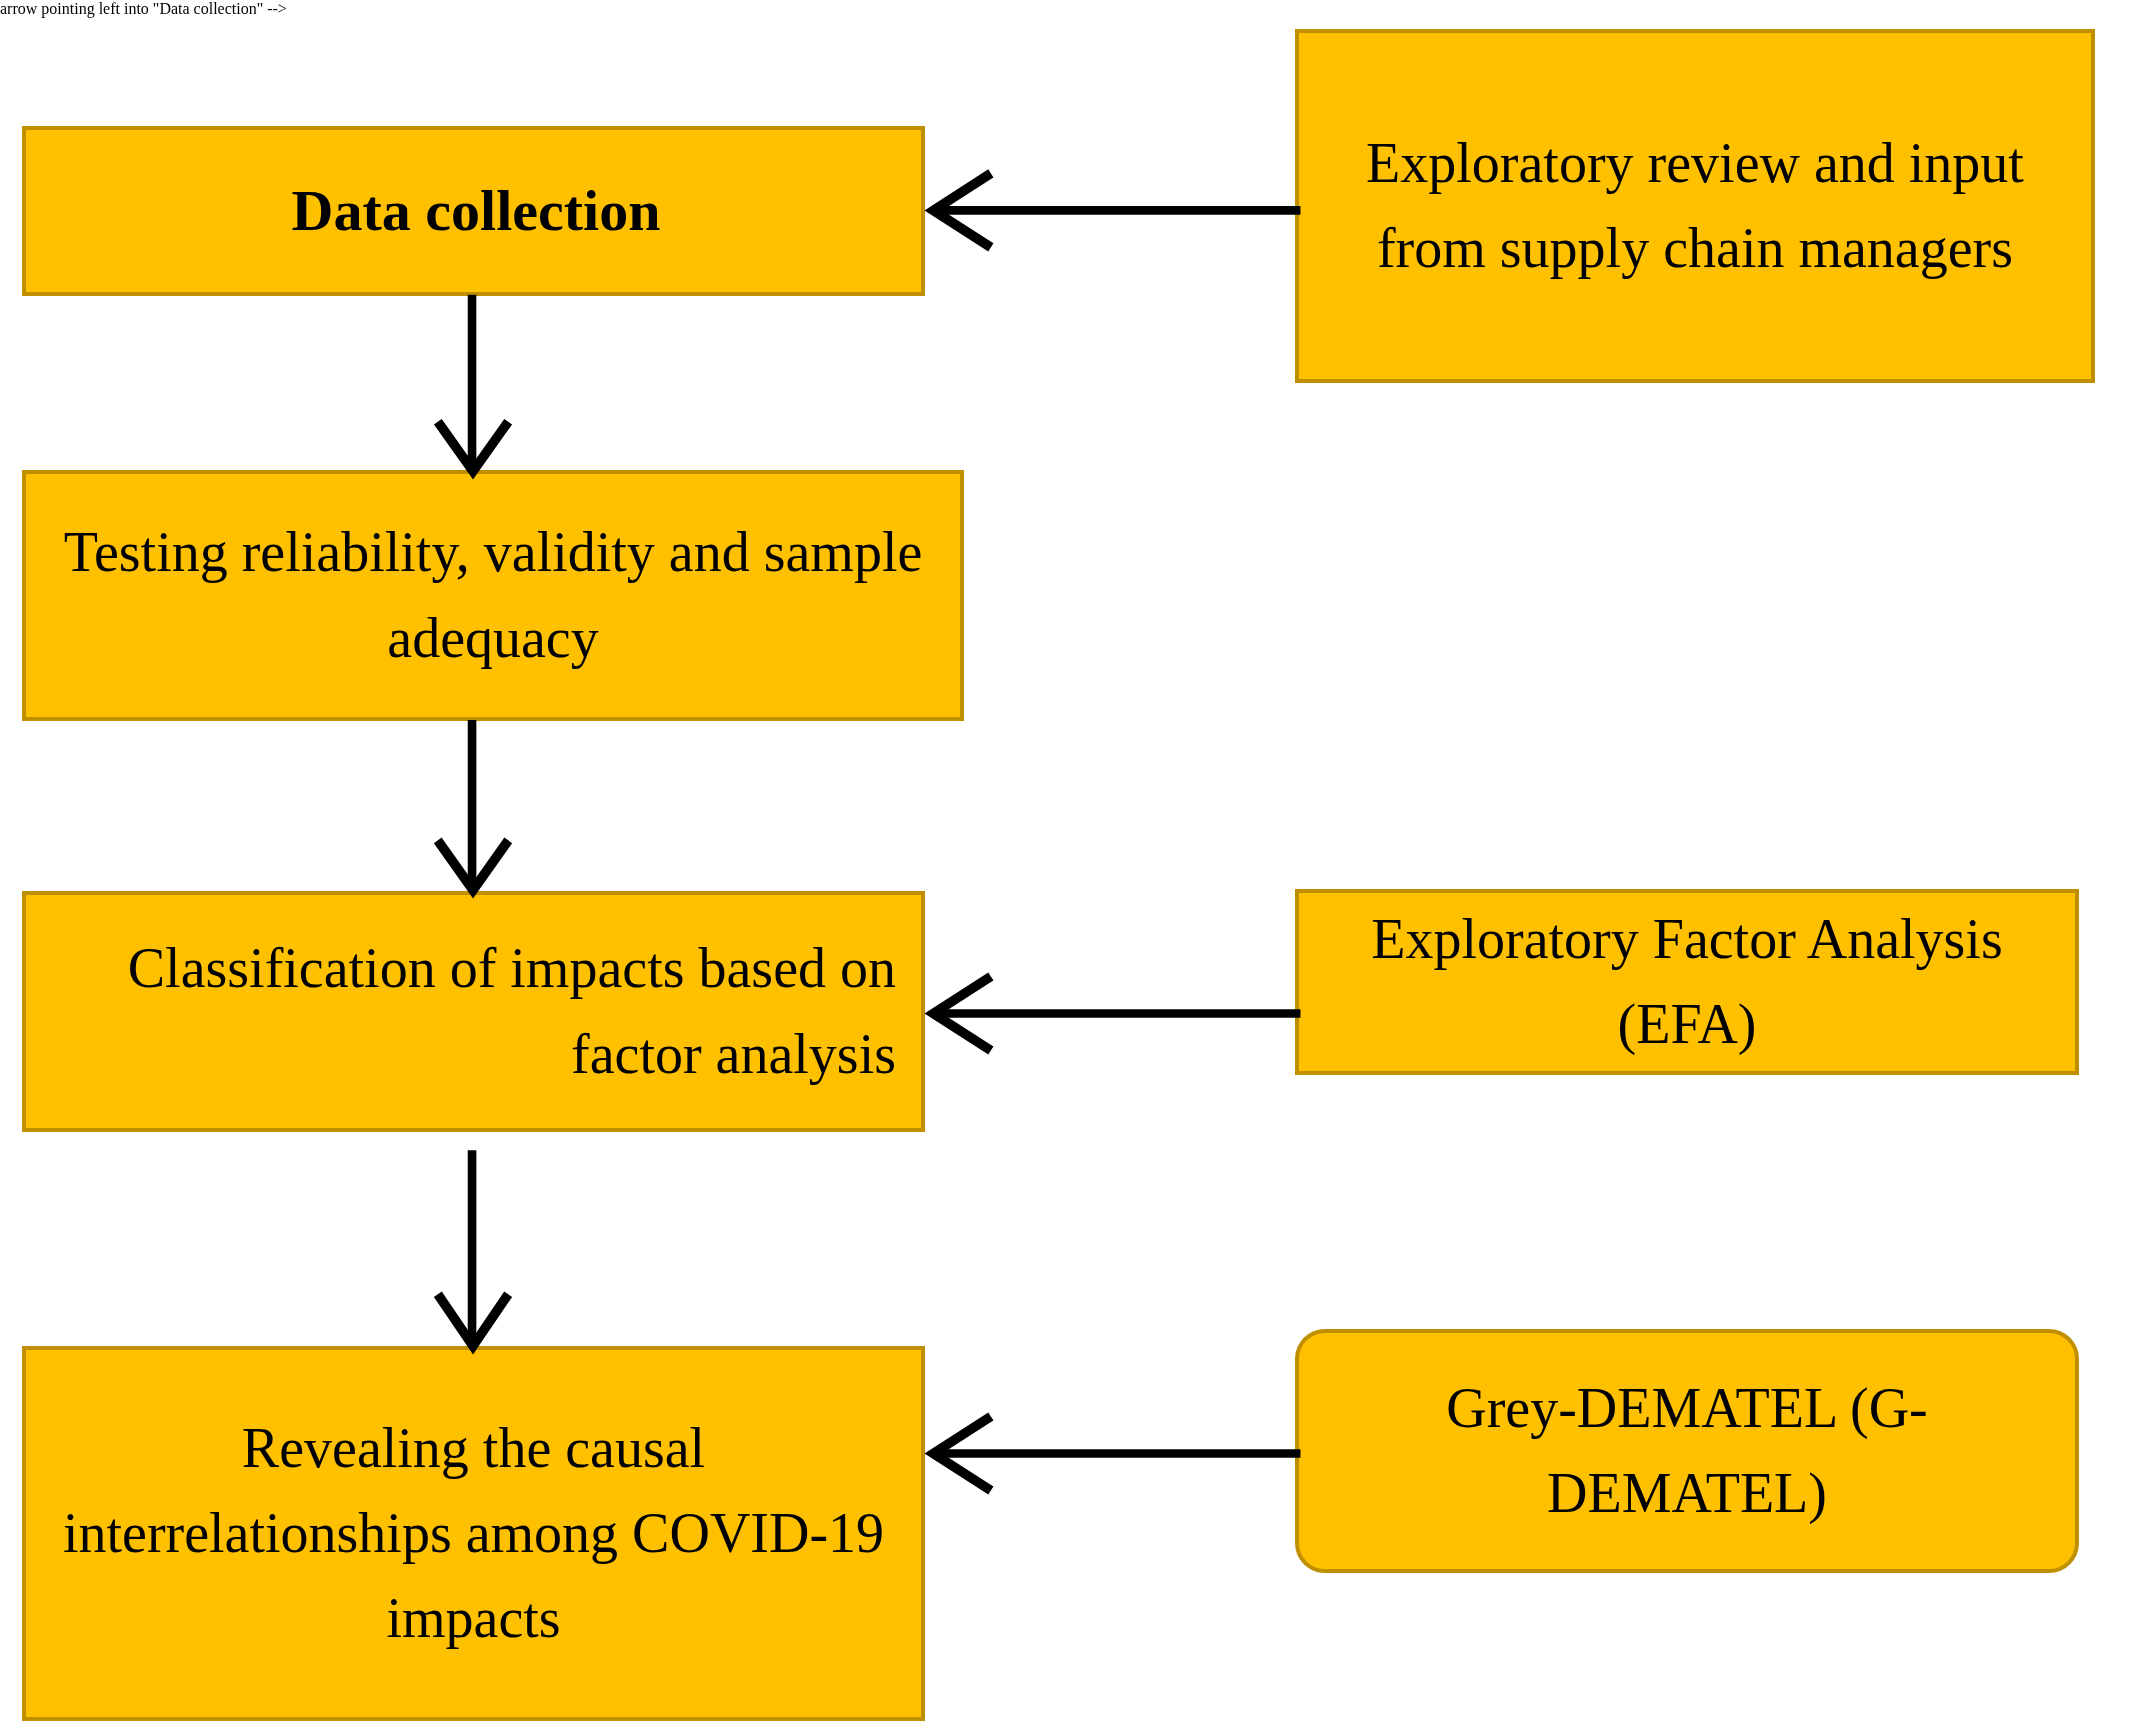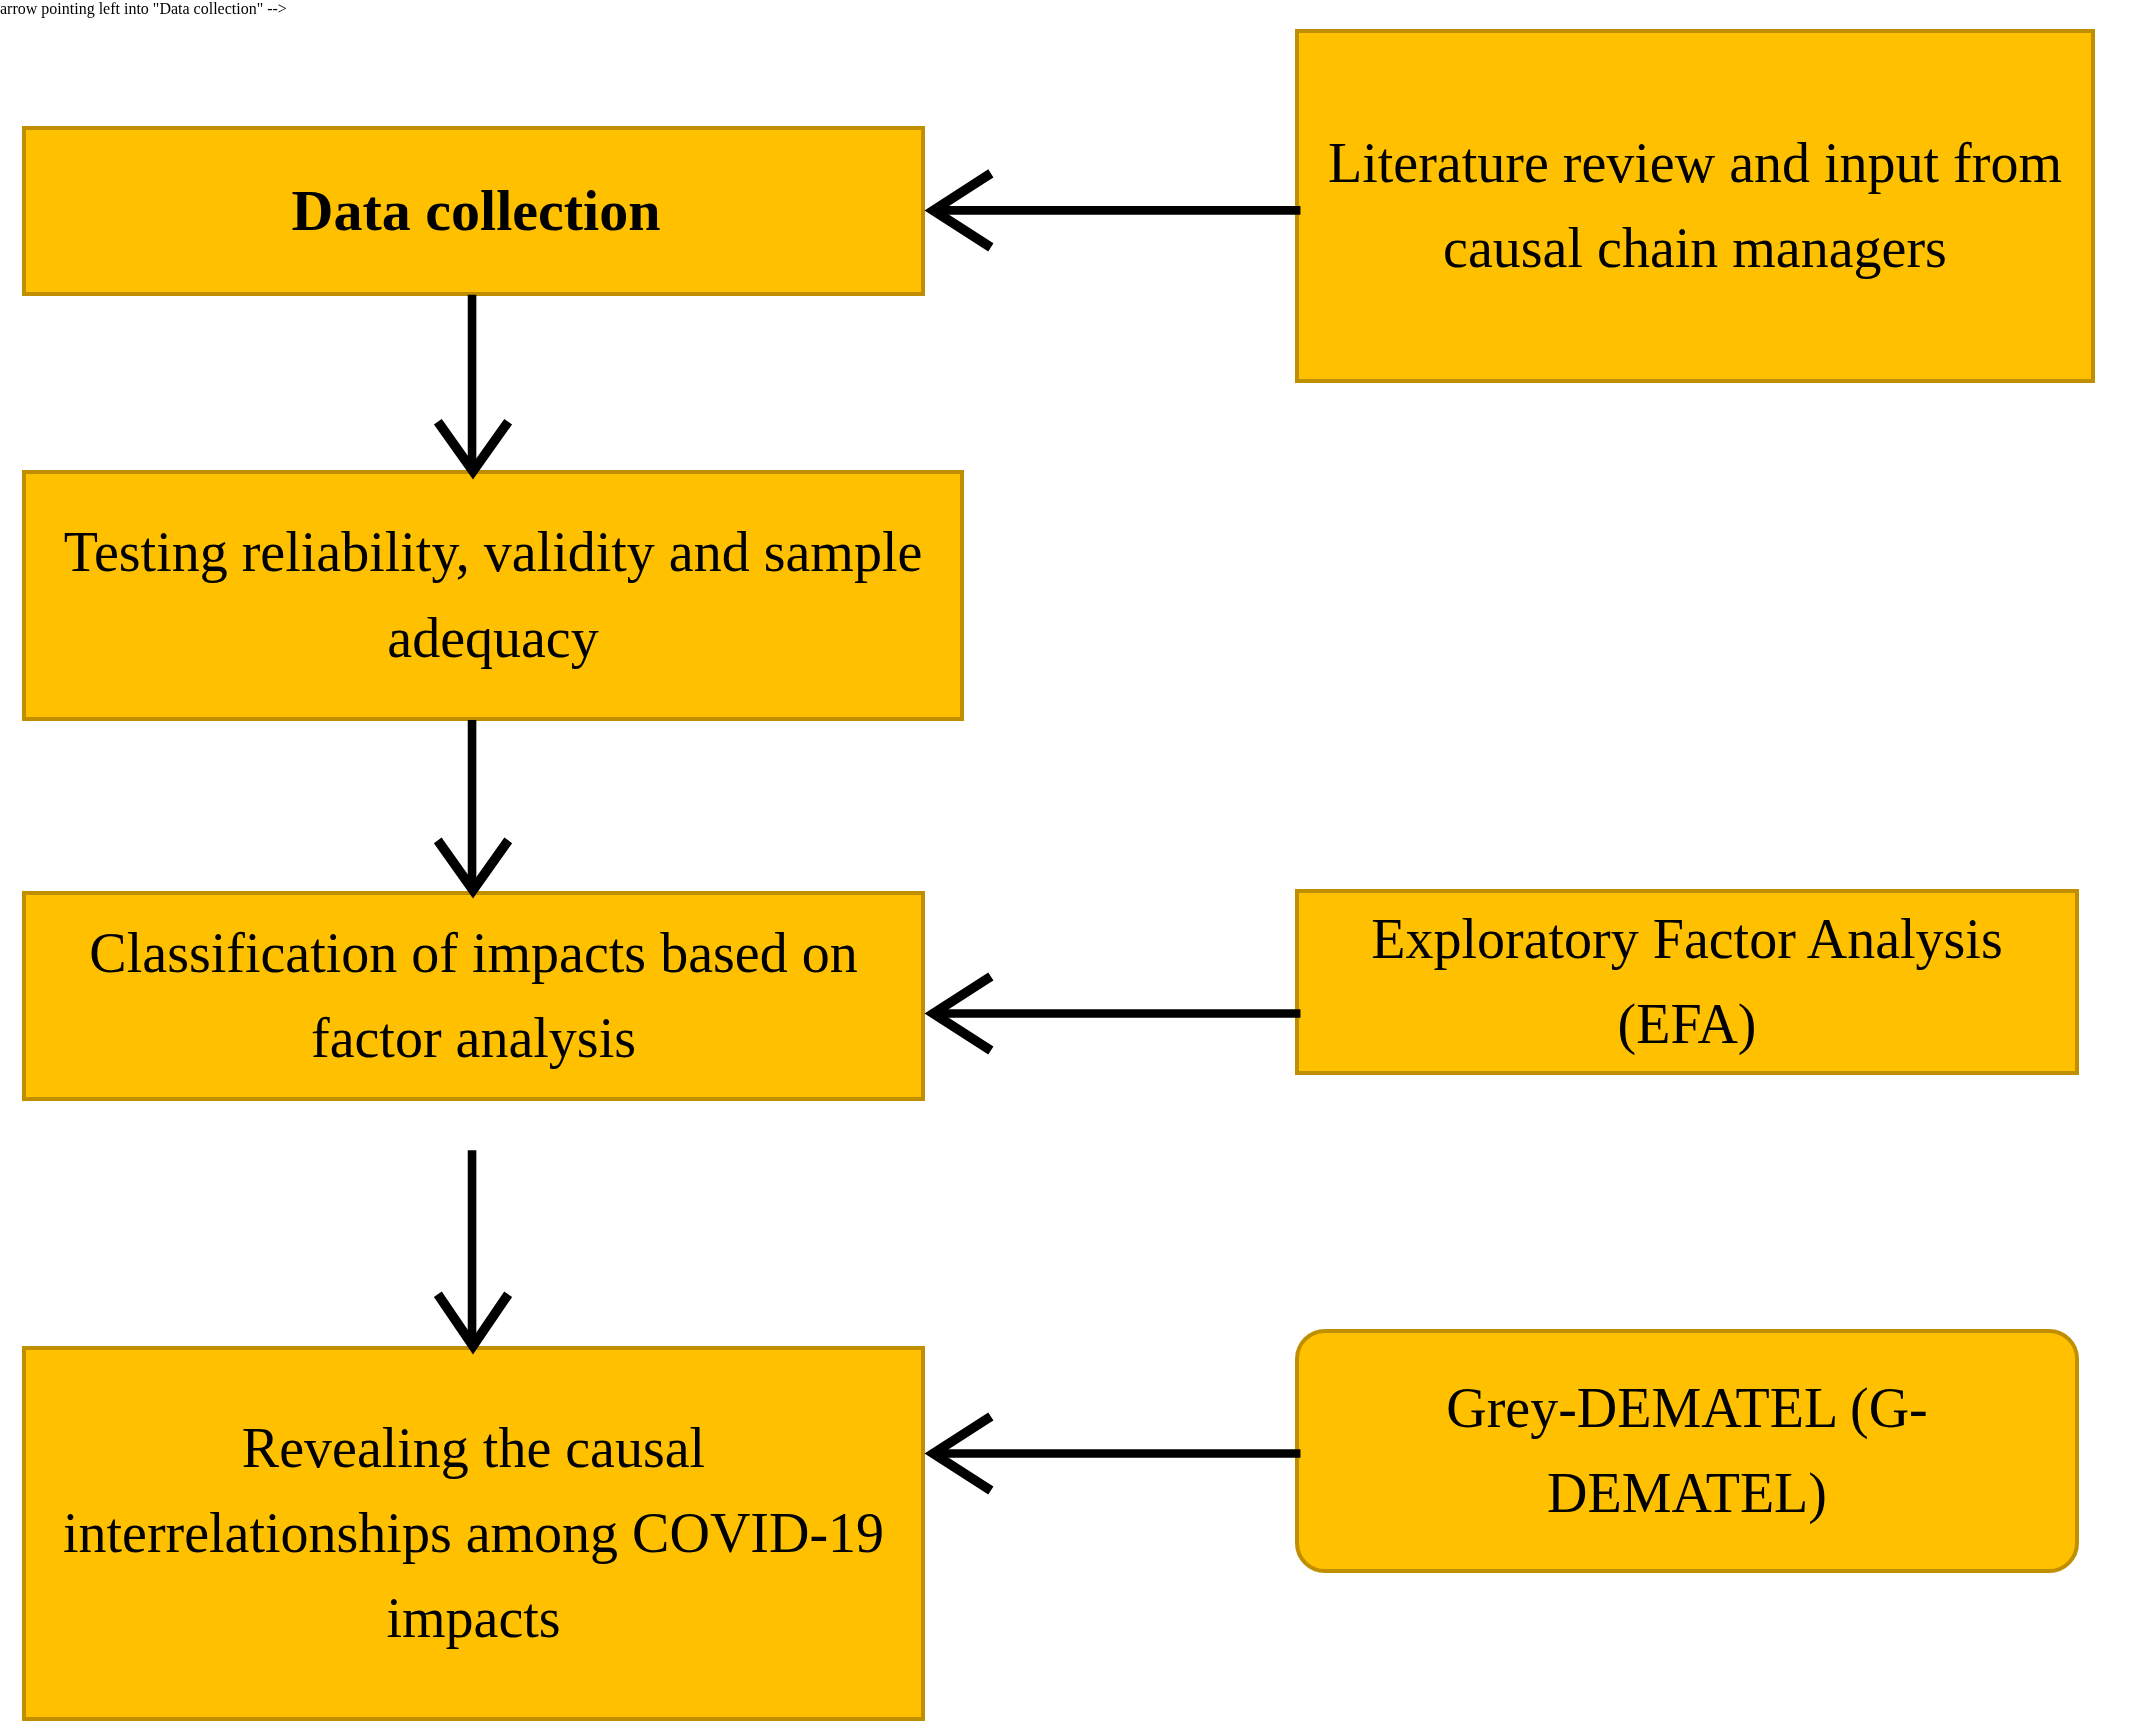--- a/index.html
+++ b/index.html
@@ -39,22 +39,23 @@
     left: 22px;  top: 126px;  width: 903px; height: 170px;
     font-size: 58px;
     font-weight: bold;
     padding-left: 30px;
   }
   #node-testing {
     left: 22px;  top: 470px;  width: 942px; height: 251px;
     font-size: 56px;
   }
   #node-classification {
-    left: 22px;  top: 891px;  width: 903px; height: 210px;
+    left: 22px;  top: 891px;  width: 903px; height: 241px;
     font-size: 56px;
+    text-align: right;
   }
   #node-revealing {
     left: 22px;  top: 1346px; width: 903px; height: 375px;
     font-size: 56px;
   }
   
   #node-literature {
     left: 1295px; top: 29px;   width: 800px; height: 354px;
     font-size: 56px;
   }
@@ -92,21 +93,21 @@
 
   <div class="node" id="node-classification">
     <span class="label">Classification of impacts based on factor analysis</span>
   </div>
 
   <div class="node" id="node-revealing">
     <span class="label">Revealing the causal interrelationships among COVID-19 impacts</span>
   </div>
 
   <div class="node" id="node-literature">
-    <span class="label">Literature review and input from causal chain managers</span>
+    <span class="label">Exploratory review and input from supply chain managers</span>
   </div>
 
   <div class="node" id="node-efa">
     <span class="label">Exploratory Factor Analysis (EFA)</span>
   </div>
 
   <div class="node" id="node-dematel">
     <span class="label">Grey-DEMATEL (G-DEMATEL)</span>
   </div>
 

